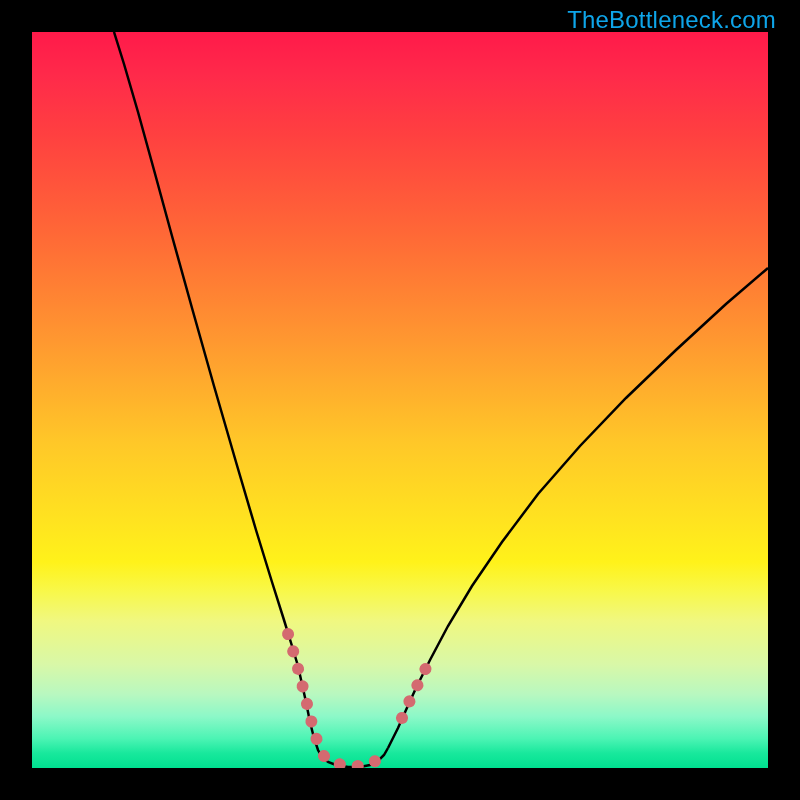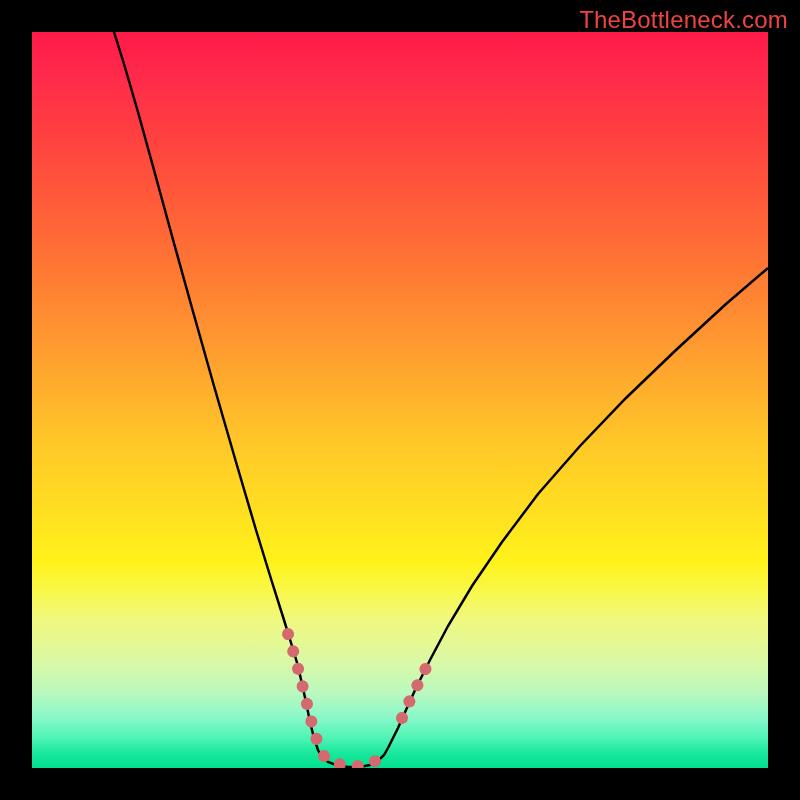--- a/index.html
+++ b/index.html
@@ -43,22 +43,22 @@
       #b8f8c0 90%,
       #8cf8c8 93%,
       #4cf4b4 96%,
       #18e89c 98%,
       #00e090 100%
     );
   }
   .watermark {
     position: absolute;
     top: 6px;
-    right: 12px;
-    color: #ef4444;
+    right: 24px;
+    color: #0ea5e9;
     font-size: 24px;
     font-weight: 500;
     letter-spacing: 0.2px;
     user-select: none;
   }
   svg.curves {
     position: absolute;
     inset: 0;
   }
 </style>

